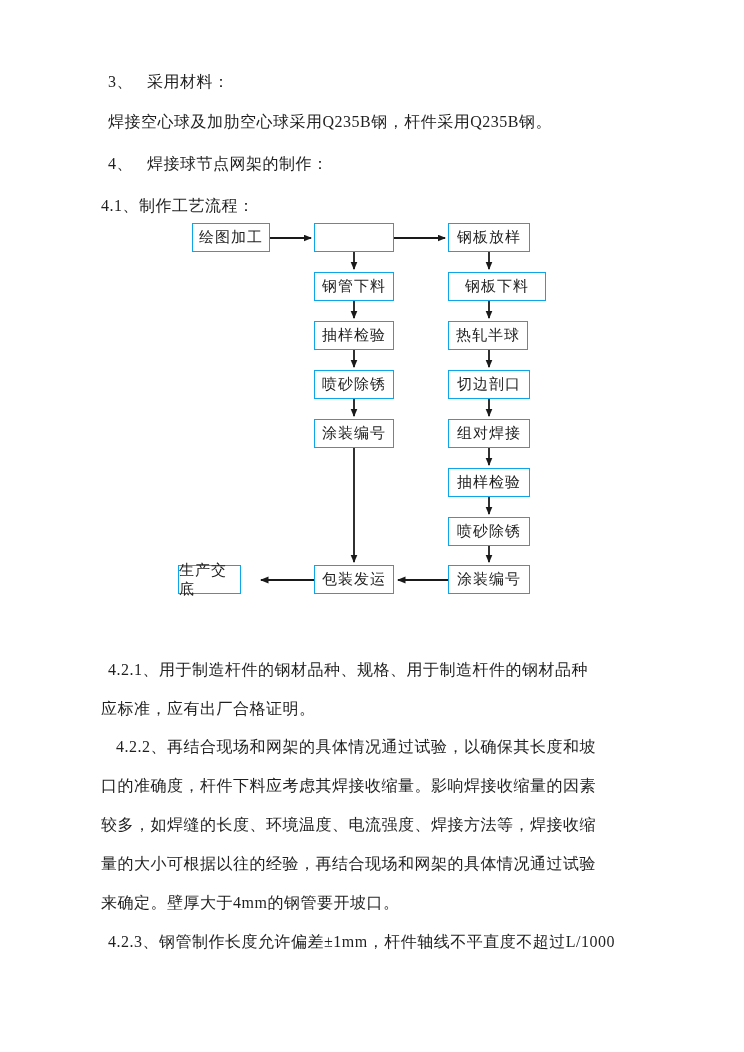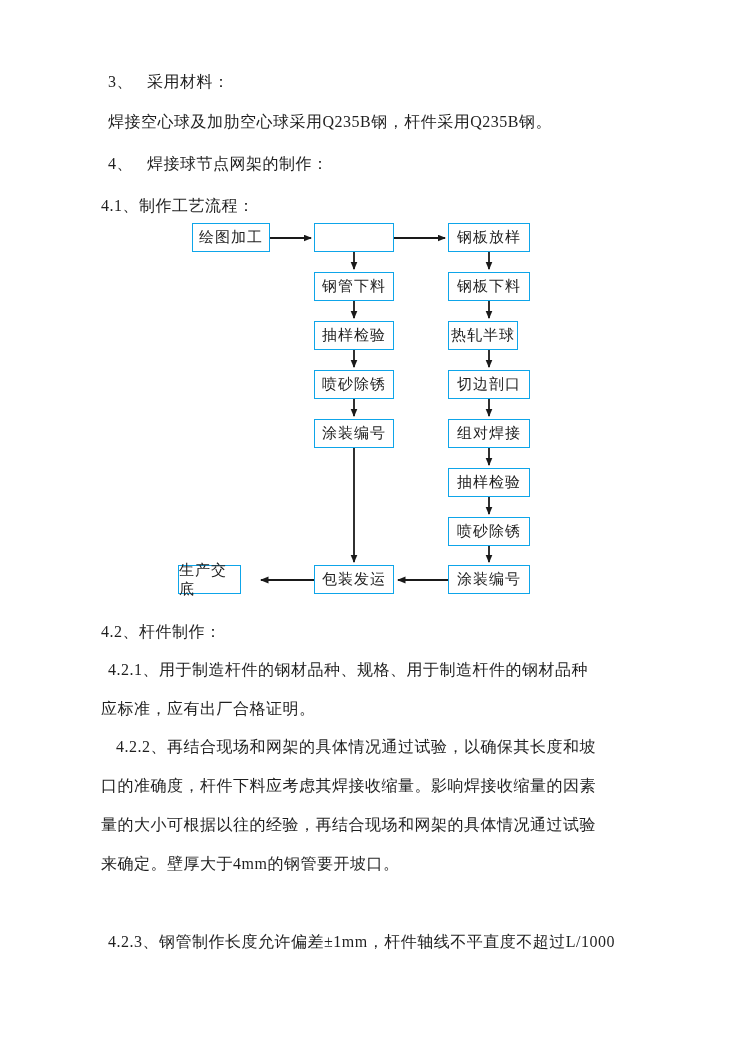--- a/index.html
+++ b/index.html
@@ -100,42 +100,42 @@
 
     <div class="fbox" style="left:192px; top:223px; width:78px; height:29px">绘图加工</div>
     <div class="fbox" style="left:314px; top:223px; width:80px; height:29px"></div>
     <div class="fbox" style="left:448px; top:223px; width:82px; height:29px">钢板放样</div>
 
     <div class="fbox" style="left:314px; top:272px; width:80px; height:29px">钢管下料</div>
     <div class="fbox" style="left:314px; top:321px; width:80px; height:29px">抽样检验</div>
     <div class="fbox" style="left:314px; top:370px; width:80px; height:29px">喷砂除锈</div>
     <div class="fbox" style="left:314px; top:419px; width:80px; height:29px">涂装编号</div>
 
-    <div class="fbox" style="left:448px; top:272px; width:82px; height:29px">钢板下料</div>
-    <div class="fbox" style="left:448px; top:321px; width:70px; height:29px">热轧半球</div>
+    <div class="fbox" style="left:448px; top:272px; width:98px; height:29px">钢板下料</div>
+    <div class="fbox" style="left:448px; top:321px; width:80px; height:29px">热轧半球</div>
     <div class="fbox" style="left:448px; top:370px; width:82px; height:29px">切边剖口</div>
     <div class="fbox" style="left:448px; top:419px; width:82px; height:29px">组对焊接</div>
     <div class="fbox" style="left:448px; top:468px; width:82px; height:29px">抽样检验</div>
     <div class="fbox" style="left:448px; top:517px; width:82px; height:29px">喷砂除锈</div>
     <div class="fbox" style="left:448px; top:565px; width:82px; height:29px">涂装编号</div>
 
     <div class="fbox" style="left:314px; top:565px; width:80px; height:29px">包装发运</div>
     <div class="fbox" style="left:178px; top:565px; width:63px; height:29px">生产交底</div>
   </div>
 
-  <div class="heading" style="top:612px; left:101px">4.2、杆件制作：</div>
 
   <div class="para indent" style="top:650px">
       <div class="tline">4.2.1、用于制造杆件的钢材品种、规格、用于制造杆件的钢材品种</div>
       <div class="tline">应标准，应有出厂合格证明。</div>
     </div>
 
   <div class="para indent" style="top:727px">
       <div class="tline">4.2.2、再结合现场和网架的具体情况通过试验，以确保其长度和坡</div>
       <div class="tline">口的准确度，杆件下料应考虑其焊接收缩量。影响焊接收缩量的因素</div>
+      <div class="tline">较多，如焊缝的长度、环境温度、电流强度、焊接方法等，焊接收缩</div>
       <div class="tline">量的大小可根据以往的经验，再结合现场和网架的具体情况通过试验</div>
       <div class="tline">来确定。壁厚大于4mm的钢管要开坡口。</div>
     </div>
 
   <div class="para indent" style="top:922px">
       <div class="tline">4.2.3、钢管制作长度允许偏差±1mm，杆件轴线不平直度不超过L/1000</div>
     </div>
 
 </div>
 

